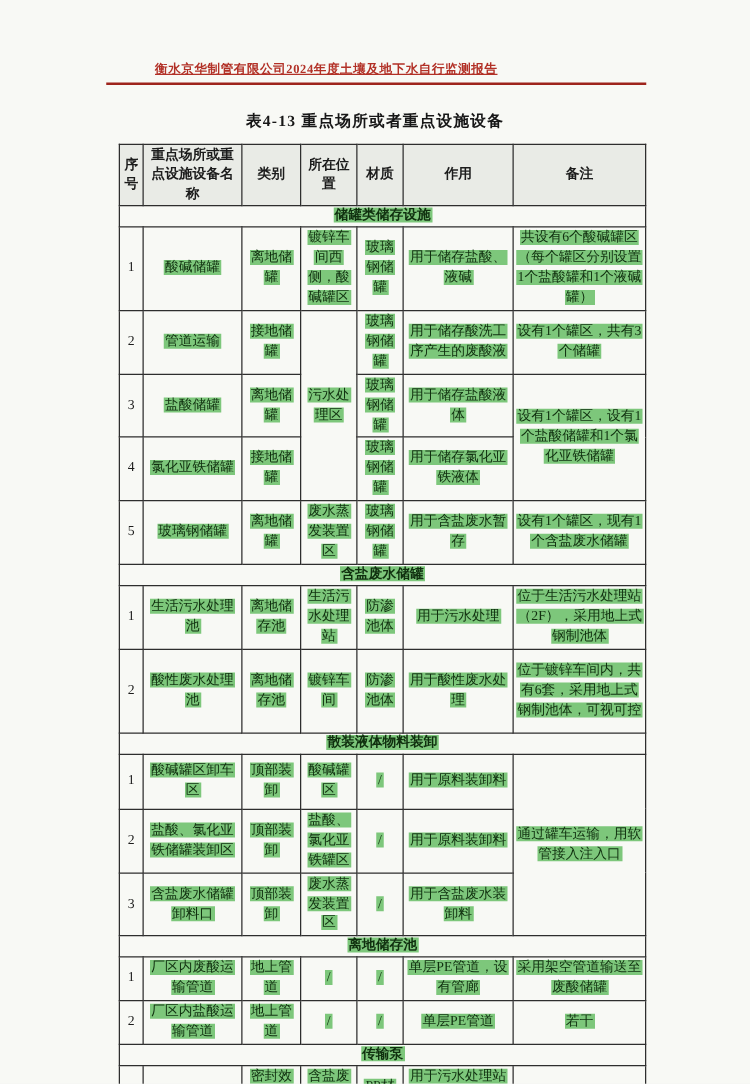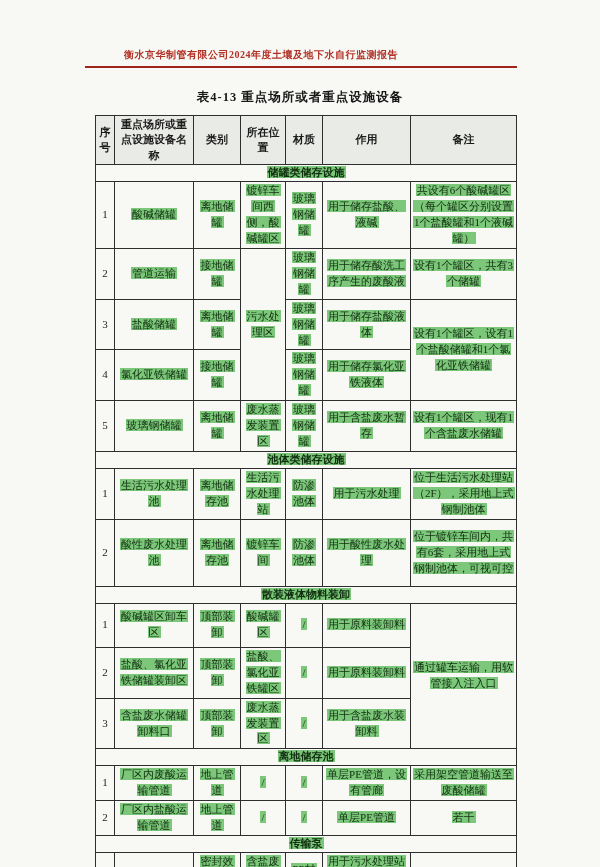--- a/index.html
+++ b/index.html
@@ -9,21 +9,21 @@
     font-family:"Liberation Serif","DejaVu Serif",serif;
   }
   .page{
     position:relative;width:600px;height:867px;overflow:hidden;
     background:#f8f9f5;
   }
   
   .doc-header{
     position:absolute;top:48px;left:0;width:522px;
     text-align:center;font-size:10px;font-weight:bold;
-    color:#b23127;letter-spacing:.5px;
+    color:#b23127;letter-spacing:.5px;text-decoration:underline;
   }
   .header-rule{
     position:absolute;top:66px;left:85px;width:432px;height:0;
     border-top:2px solid #9e241c;
   }
   
   .doc-title{
     position:absolute;top:89px;left:0;width:600px;
     text-align:center;font-size:12.5px;font-weight:bold;color:#171717;
     letter-spacing:1px;
@@ -126,21 +126,21 @@
       <td>5</td>
       <td><span class="hl">玻璃钢储罐</span></td>
       <td><span class="hl">离地储罐</span></td>
       <td><span class="hl">废水蒸发装置区</span></td>
       <td><span class="hl">玻璃钢储罐</span></td>
       <td><span class="hl">用于含盐废水暂存</span></td>
       <td><span class="hl">设有1个罐区，现有1个含盐废水储罐</span></td>
     </tr>
 
     <tr class="section-row" style="height:16px">
-      <td colspan="7"><span class="hl">池体类储存设施</span></td>
+      <td colspan="7"><span class="hl">含盐废水储罐</span></td>
     </tr>
     <tr style="height:48px">
       <td>1</td>
       <td><span class="hl">生活污水处理池</span></td>
       <td><span class="hl">离地储存池</span></td>
       <td><span class="hl">生活污水处理站</span></td>
       <td><span class="hl">防渗池体</span></td>
       <td><span class="hl">用于污水处理</span></td>
       <td><span class="hl">位于生活污水处理站（2F），采用地上式钢制池体</span></td>
     </tr>

